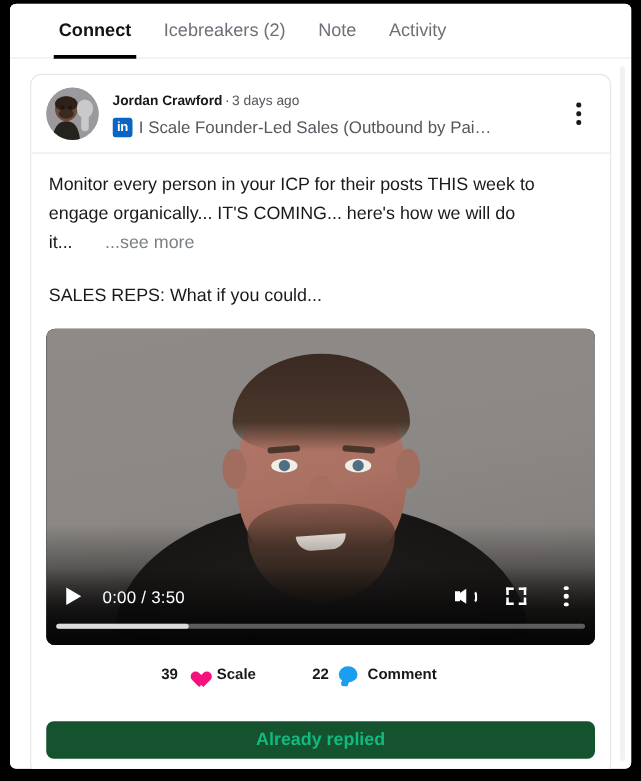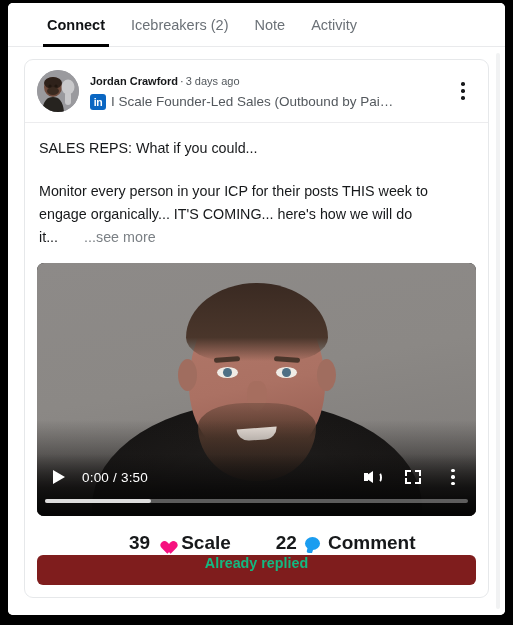--- a/index.html
+++ b/index.html
@@ -327,22 +327,22 @@
     left: 0; top: 0; bottom: 0;
     width: 25%;
     background: #dcdcdc;
     border-radius: 2px;
   }
 
   
   #reactions-row {
     display: flex;
     align-items: center;
-    padding: 16px 0 1px 0;
-    font-size: 19px;
+    padding: 16px 0 31px 0;
+    font-size: 12px;
     font-weight: bold;
     color: #17191b;
     text-align: right;
   }
   .reaction {
     display: flex;
     align-items: center;
     cursor: pointer;
   }
   #like-reaction { margin-left: 104px; }
@@ -376,23 +376,24 @@
     width: 6px; height: 6px;
     background: #1b9df0;
     border-radius: 0 0 0 3px;
     transform: skewX(-18deg);
   }
 
   
   #status-banner {
     margin: 0 12px 12px 12px;
     height: 30px;
-    background: #7f1d1d;
+    background: #14532d;
     border-radius: 6px;
     display: flex;
+    align-items: center;
     justify-content: center;
     font-size: 14.3px;
     font-weight: bold;
     color: #13b981;
     cursor: pointer;
   }
 </style>
 </head>
 <body>
 
@@ -444,22 +445,22 @@
         </div>
 
         <div id="post-menu-button">
           <i></i>
           <i></i>
           <i></i>
         </div>
       </div>
 
       <div id="post-body">
+        <p><span>Monitor every person in your ICP for their posts THIS week to engage organically... IT'S COMING... here's how we will do it...</span><span id="see-more">...see more</span></p>
         <p>SALES REPS: What if you could...</p>
-        <p><span>Monitor every person in your ICP for their posts THIS week to engage organically... IT'S COMING... here's how we will do it...</span><span id="see-more">...see more</span></p>
       </div>
 
       <div id="video-wrap">
         <div id="video-scene">
           <div class="bg-wall"></div>
           <div class="shoulders"></div>
           <div class="neck"></div>
           <div class="head"></div>
           <div class="ear l"></div>
           <div class="ear r"></div>

